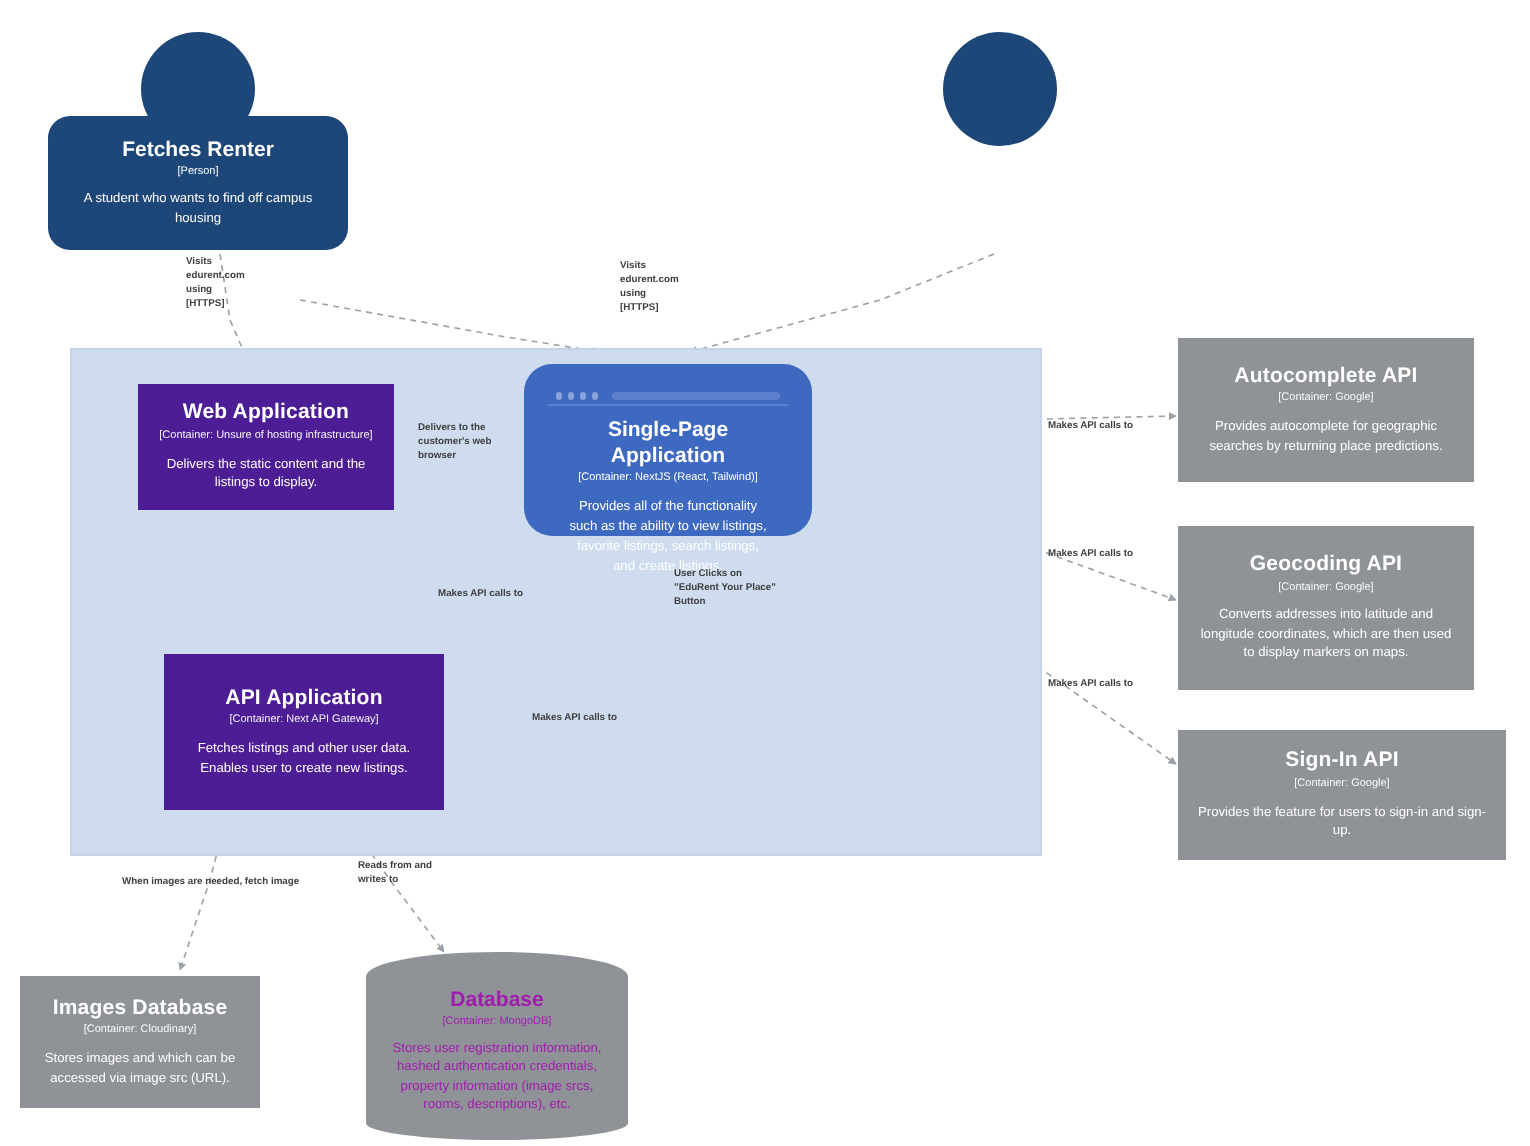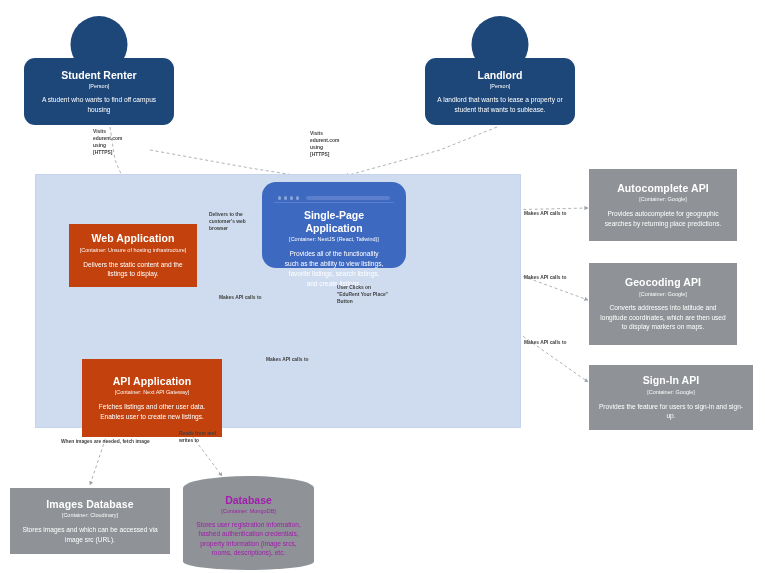--- a/index.html
+++ b/index.html
@@ -95,22 +95,21 @@
     padding: 5px 8px;
     color: #fff;
     text-align: center;
   }
   .person .n-title { font-weight: bold; font-size: 10.5px; line-height: 1.2; }
   .person .n-tech { font-size: 5.5px; margin-top: 2px; margin-bottom: 6px; }
   .person .n-desc { font-size: 6.6px; line-height: 1.45; }
 
   
   .container-blue {
-    background: #c2410c;
-    margin-top: 32px;
+    background: #4c1d95;
   }
 
   
   .external-gray {
     background: #8f9296;
   }
 
   
   .spa-wrap {
     position: absolute;
@@ -224,33 +223,28 @@
 
       <path d="M 160 390 L 195 440 L 222 476"></path>
     </g>
   </svg>
 
   <div class="boundary" style="left:35px; top:174px; width:486px; height:254px;"></div>
 
   <div class="person" style="left:24px; top:16px; width:150px; height:110px;">
     <div class="head"></div>
     <div class="body">
-      <div class="n-title">Student Renter</div>
+      <div class="n-title">Fetches Renter</div>
       <div class="n-tech">[Person]</div>
       <div class="n-desc">A student who wants to find off campus housing</div>
     </div>
   </div>
 
   <div class="person" style="left:425px; top:16px; width:150px; height:110px;">
     <div class="head"></div>
-    <div class="body">
-      <div class="n-title">Landlord</div>
-      <div class="n-tech">[Person]</div>
-      <div class="n-desc">A landlord that wants to lease a property or student that wants to sublease.</div>
-    </div>
   </div>
 
   <div class="node container-blue" style="left:69px; top:192px; width:128px; height:63px;">
     <div class="n-title">Web Application</div>
     <div class="n-tech">[Container: Unsure of hosting infrastructure]</div>
     <div class="n-desc">Delivers the static content and the listings to display.</div>
   </div>
 
   <div class="spa-wrap" style="left:262px; top:182px; width:144px; height:86px;">
     <div class="spa-chrome">
@@ -285,21 +279,21 @@
     <div class="n-tech">[Container: Google]</div>
     <div class="n-desc">Converts addresses into latitude and longitude coordinates, which are then used to display markers on maps.</div>
   </div>
 
   <div class="node external-gray" style="left:589px; top:365px; width:164px; height:65px;">
     <div class="n-title">Sign-In API</div>
     <div class="n-tech">[Container: Google]</div>
     <div class="n-desc">Provides the feature for users to sign-in and sign-up.</div>
   </div>
 
-  <div class="node external-gray" style="left:10px; top:488px; width:160px; height:66px;">
+  <div class="node external-gray" style="left:10px; top:488px; width:120px; height:66px;">
     <div class="n-title">Images Database</div>
     <div class="n-tech">[Container: Cloudinary]</div>
     <div class="n-desc">Stores images and which can be accessed via image src (URL).</div>
   </div>
 
   <div class="db" style="left:183px; top:476px; width:131px; height:94px;">
     <div class="db-shape"></div>
     <div class="db-content">
       <div class="n-title">Database</div>
       <div class="n-tech">[Container: MongoDB]</div>

